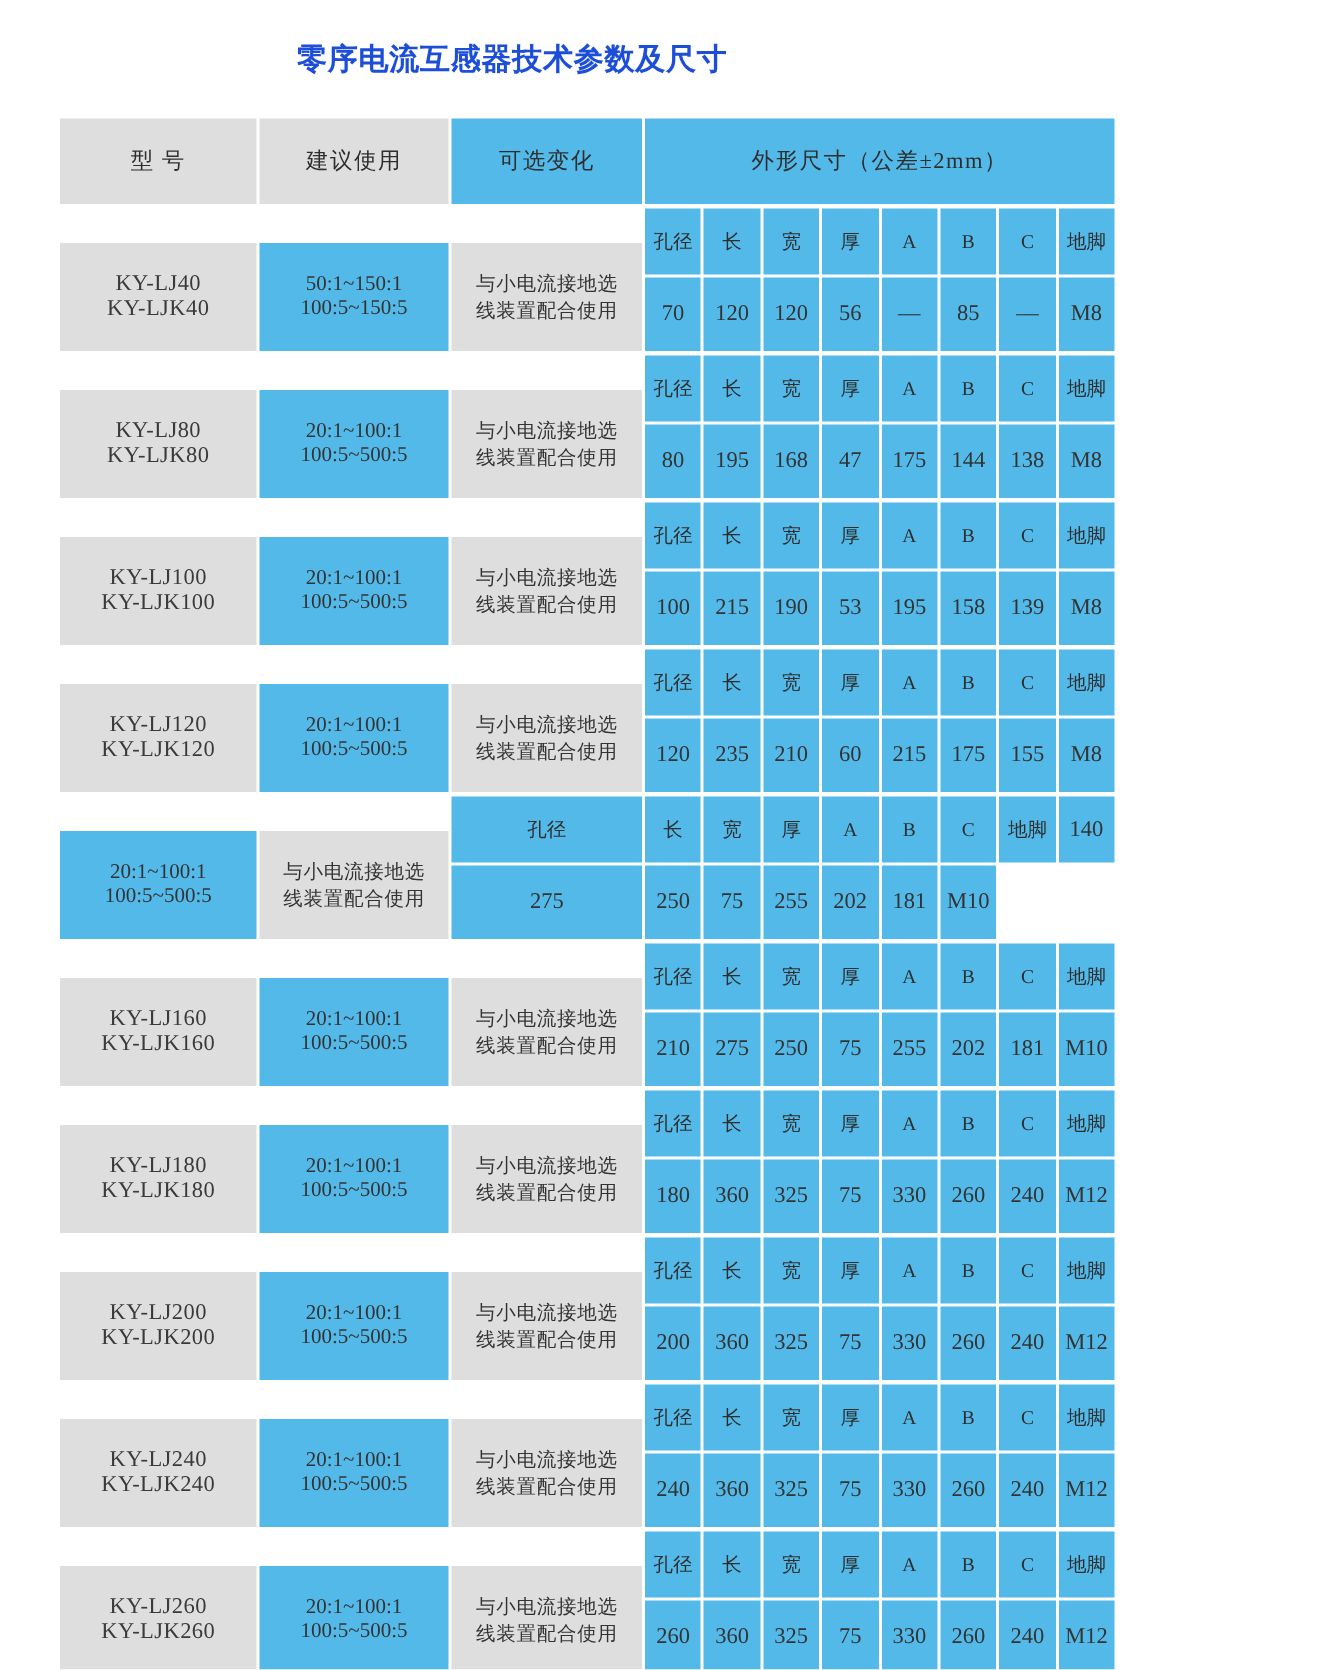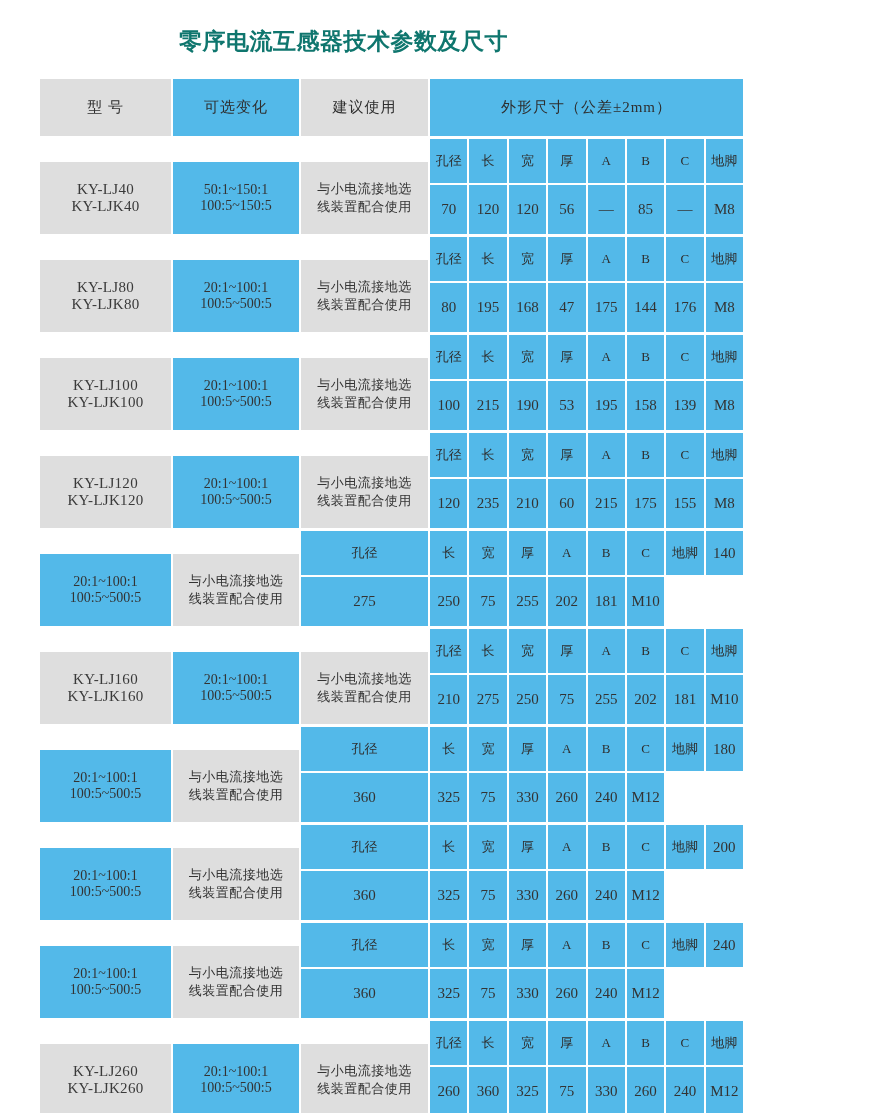--- a/index.html
+++ b/index.html
@@ -4,22 +4,22 @@
 <style>
   html,body{margin:0;padding:0;background:#ffffff;}
   .page{
     position:relative;
     width:891px;height:1113px;
     background:#ffffff;
     font-family:"DejaVu Sans",sans-serif;
     overflow:hidden;
   }
   .title{
-    position:absolute;left:179px;top:26px;
-    font-size:23px;font-weight:bold;color:#0f766e;
+    position:absolute;left:198px;top:26px;
+    font-size:20px;font-weight:bold;color:#1d4ed8;
     letter-spacing:0.5px;
   }
   .tbl{position:absolute;left:40px;top:79px;width:703px;font-family:Liberation Serif, serif;}
   .header-row{
     display:grid;
     grid-template-columns:131px 126px 127px 1fr;
     gap:2px;height:57px;
   }
   .cell{
     display:flex;align-items:center;justify-content:center;
@@ -44,22 +44,22 @@
 </style>
 </head>
 <body>
 
 <div class="page" style="--blue: #53b9e9; --gray: #dedede;">
   <div class="title">零序电流互感器技术参数及尺寸</div>
 
   <div class="tbl">
     <div class="header-row">
       <div class="cell gray">型 号</div>
+      <div class="cell gray">建议使用</div>
       <div class="cell blue">可选变化</div>
-      <div class="cell gray">建议使用</div>
       <div class="cell blue">外形尺寸（公差±2mm）</div>
     </div>
     <div id="groups-container">
   <div class="group">
     <div class="cell gray span2 twoline model-cell">
       <div>KY-LJ40</div>
       <div>KY-LJK40</div>
     </div>
     <div class="cell blue span2 twoline ratio-cell">
       <div>50:1~150:1</div>
@@ -107,21 +107,21 @@
     <div class="cell blue dimh">A</div>
     <div class="cell blue dimh">B</div>
     <div class="cell blue dimh">C</div>
     <div class="cell blue dimh">地脚</div>
     <div class="cell blue dimv">80</div>
     <div class="cell blue dimv">195</div>
     <div class="cell blue dimv">168</div>
     <div class="cell blue dimv">47</div>
     <div class="cell blue dimv">175</div>
     <div class="cell blue dimv">144</div>
-    <div class="cell blue dimv">176</div>
+    <div class="cell blue dimv">138</div>
     <div class="cell blue dimv">M8</div>
   </div>
 
   <div class="group">
     <div class="cell gray span2 twoline model-cell">
       <div>KY-LJ100</div>
       <div>KY-LJK100</div>
     </div>
     <div class="cell blue span2 twoline ratio-cell">
       <div>20:1~100:1</div>
@@ -232,20 +232,24 @@
     <div class="cell blue dimv">275</div>
     <div class="cell blue dimv">250</div>
     <div class="cell blue dimv">75</div>
     <div class="cell blue dimv">255</div>
     <div class="cell blue dimv">202</div>
     <div class="cell blue dimv">181</div>
     <div class="cell blue dimv">M10</div>
   </div>
 
   <div class="group">
+    <div class="cell gray span2 twoline model-cell">
+      <div>KY-LJ180</div>
+      <div>KY-LJK180</div>
+    </div>
     <div class="cell blue span2 twoline ratio-cell">
       <div>20:1~100:1</div>
       <div>100:5~500:5</div>
     </div>
     <div class="cell gray span2 twoline usage-cell">
       <div>与小电流接地选</div>
       <div>线装置配合使用</div>
     </div>
     <div class="cell blue dimh">孔径</div>
     <div class="cell blue dimh">长</div>
@@ -259,20 +263,24 @@
     <div class="cell blue dimv">360</div>
     <div class="cell blue dimv">325</div>
     <div class="cell blue dimv">75</div>
     <div class="cell blue dimv">330</div>
     <div class="cell blue dimv">260</div>
     <div class="cell blue dimv">240</div>
     <div class="cell blue dimv">M12</div>
   </div>
 
   <div class="group">
+    <div class="cell gray span2 twoline model-cell">
+      <div>KY-LJ200</div>
+      <div>KY-LJK200</div>
+    </div>
     <div class="cell blue span2 twoline ratio-cell">
       <div>20:1~100:1</div>
       <div>100:5~500:5</div>
     </div>
     <div class="cell gray span2 twoline usage-cell">
       <div>与小电流接地选</div>
       <div>线装置配合使用</div>
     </div>
     <div class="cell blue dimh">孔径</div>
     <div class="cell blue dimh">长</div>
@@ -286,20 +294,24 @@
     <div class="cell blue dimv">360</div>
     <div class="cell blue dimv">325</div>
     <div class="cell blue dimv">75</div>
     <div class="cell blue dimv">330</div>
     <div class="cell blue dimv">260</div>
     <div class="cell blue dimv">240</div>
     <div class="cell blue dimv">M12</div>
   </div>
 
   <div class="group">
+    <div class="cell gray span2 twoline model-cell">
+      <div>KY-LJ240</div>
+      <div>KY-LJK240</div>
+    </div>
     <div class="cell blue span2 twoline ratio-cell">
       <div>20:1~100:1</div>
       <div>100:5~500:5</div>
     </div>
     <div class="cell gray span2 twoline usage-cell">
       <div>与小电流接地选</div>
       <div>线装置配合使用</div>
     </div>
     <div class="cell blue dimh">孔径</div>
     <div class="cell blue dimh">长</div>

